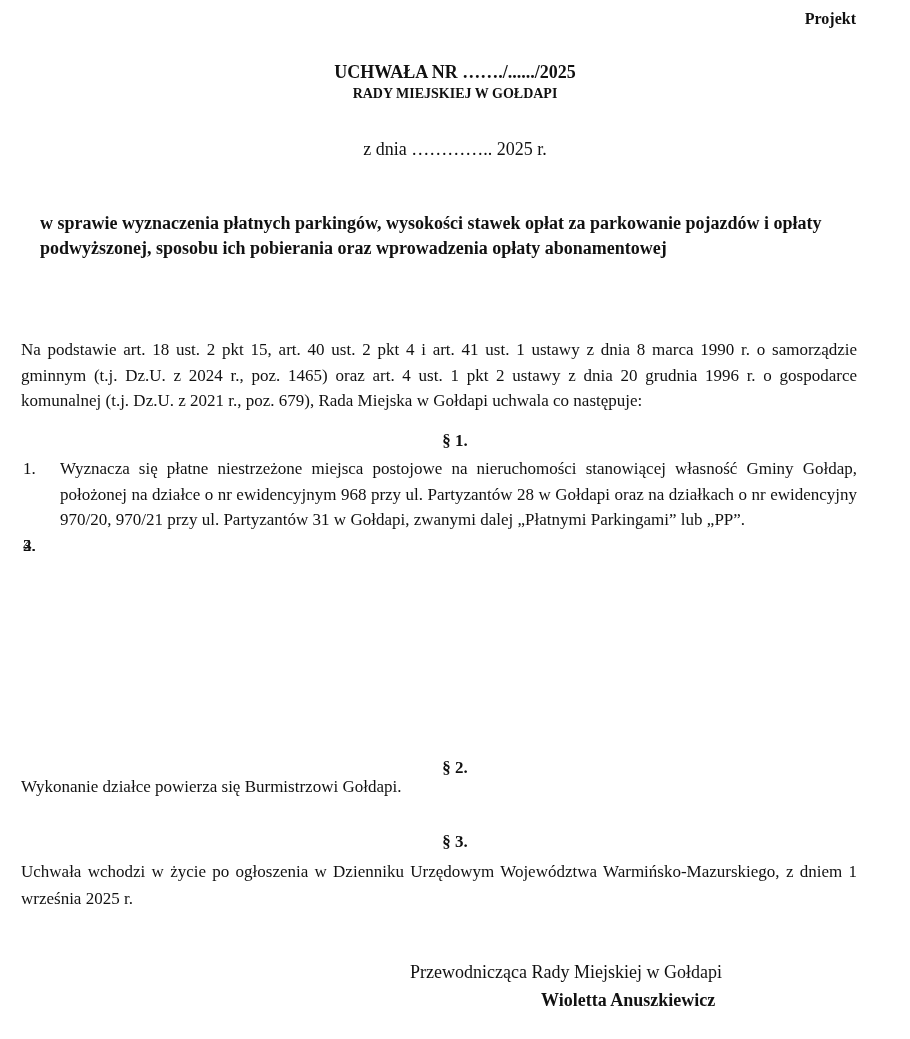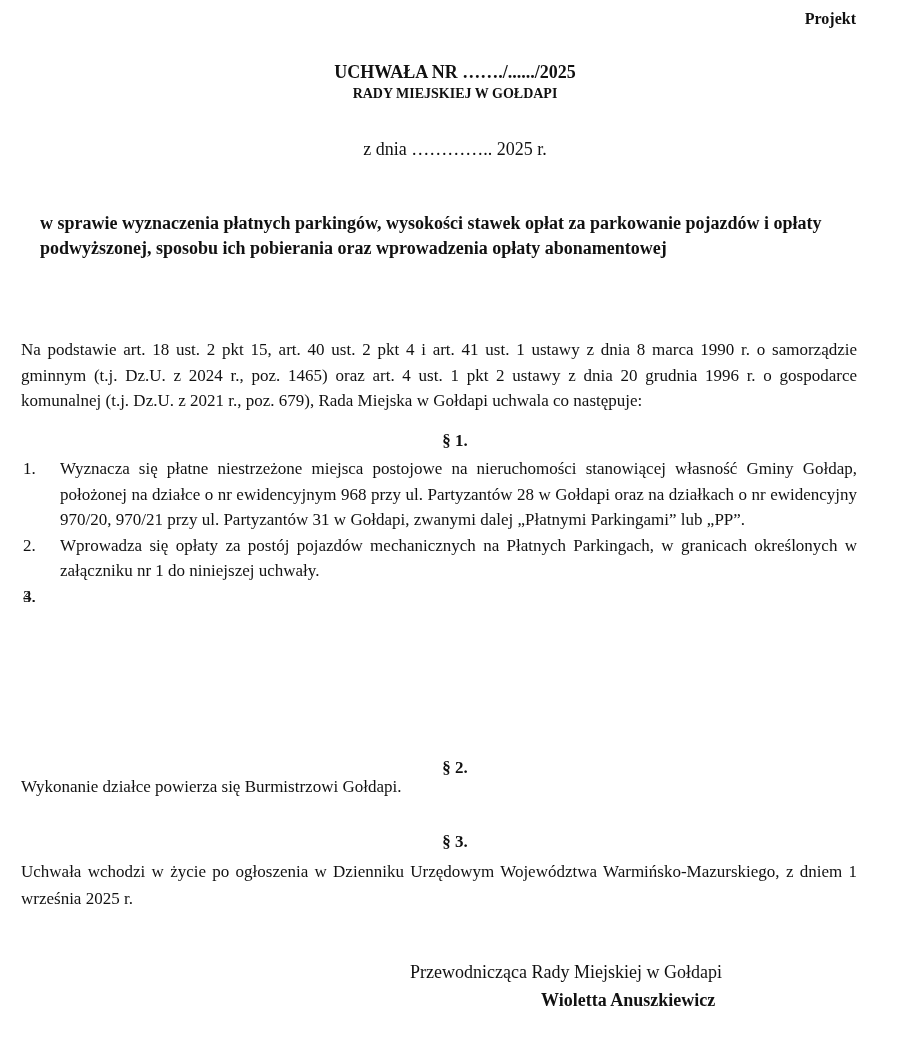--- a/index.html
+++ b/index.html
@@ -41,21 +41,20 @@
 <div class="abs preamble">Na podstawie art. 18 ust. 2 pkt 15, art. 40 ust. 2 pkt 4 i art. 41 ust. 1 ustawy z dnia 8 marca 1990 r. o samorządzie gminnym (t.j. Dz.U. z 2024 r., poz. 1465) oraz art. 4 ust. 1 pkt 2 ustawy z dnia 20 grudnia 1996 r. o gospodarce komunalnej (t.j. Dz.U. z 2021 r., poz. 679), Rada Miejska w Gołdapi uchwala co następuje:</div>
 
 <div class="abs center para-head p1h">§ 1.</div>
 <ol class="abs list">
   <li>
     <span class="num">1.</span>
     <span>Wyznacza się płatne niestrzeżone miejsca postojowe na nieruchomości stanowiącej własność Gminy Gołdap, położonej na działce o nr ewidencyjnym 968 przy ul. Partyzantów 28 w Gołdapi oraz na działkach o nr ewidencyjny 970/20, 970/21 przy ul. Partyzantów 31 w Gołdapi, zwanymi dalej „Płatnymi Parkingami” lub „PP”.</span>
   </li>
   <li>
     <span class="num">2.</span>
-    <span>Wprowadza się opłaty za postój pojazdów mechanicznych na Płatnych Parkingach, w granicach określonych w załączniku nr 1 do niniejszej uchwały.</span>
   </li>
   <li>
     <span class="num">3.</span>
   </li>
   <li>
     <span class="num">4.</span>
   </li>
 </ol>
 
 <div class="abs center para-head p2h">§ 2.</div>

